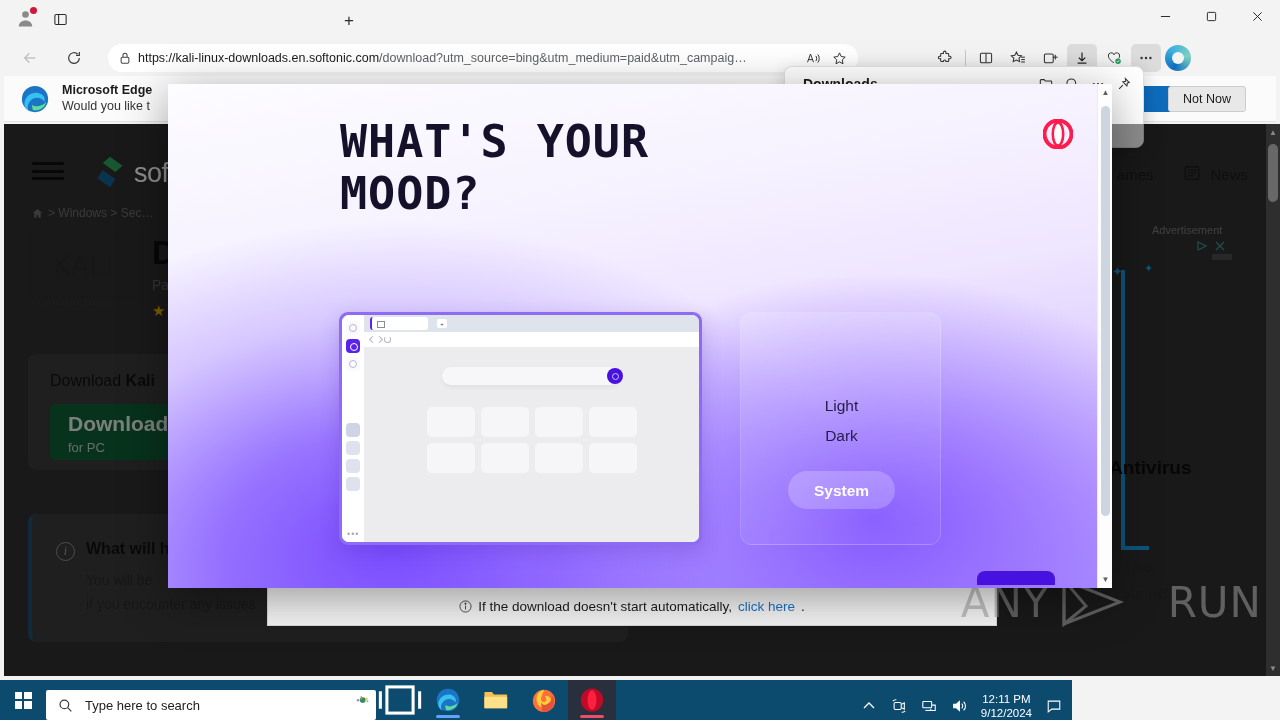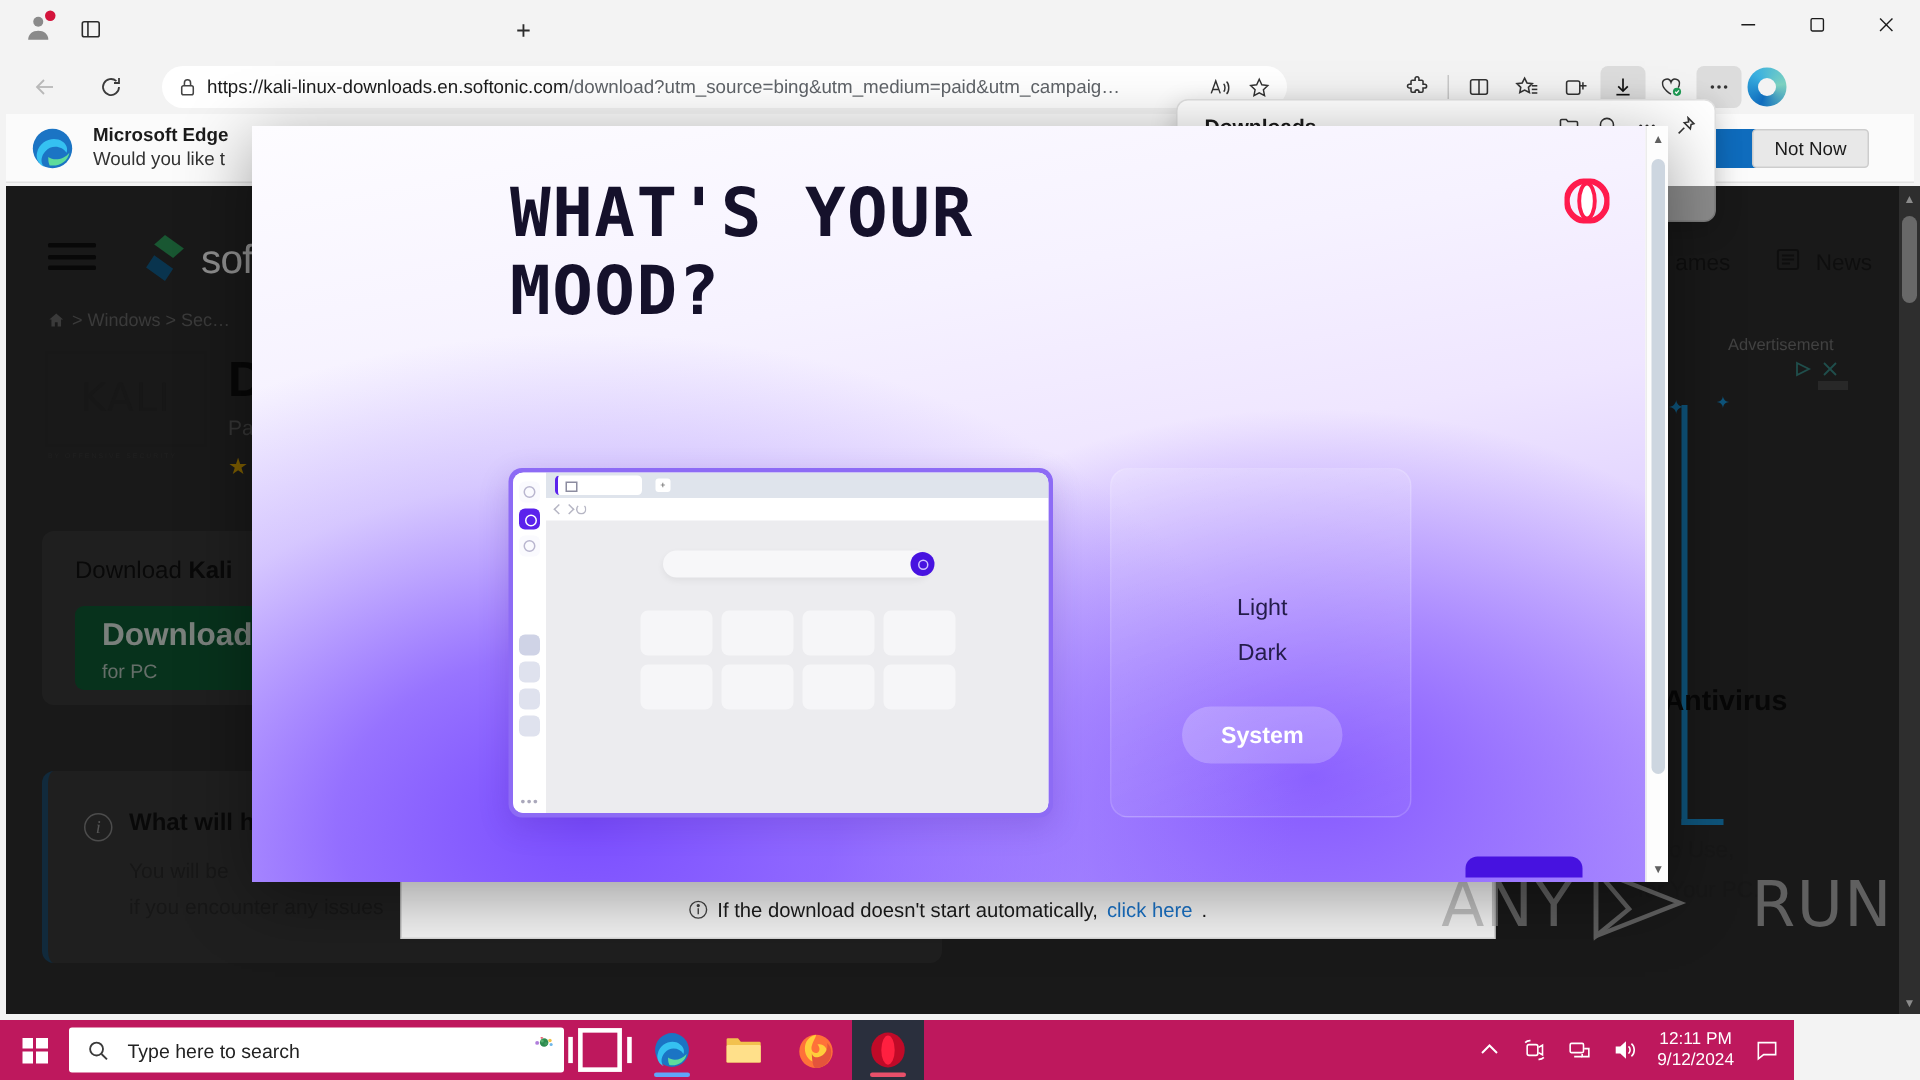--- a/index.html
+++ b/index.html
@@ -234,22 +234,22 @@
                 border-radius:8px 8px 0 0; transform:translateX(-60px); }
 
   
   .modal-sb { position:absolute; right:0; top:0; width:15px; height:504px; background:#fdfdfd; border-left:1px solid #ececec; }
   .modal-sb-up, .modal-sb-dn { position:absolute; left:0; width:15px; height:17px; display:flex;
                                align-items:center; justify-content:center; font-size:8px; color:#606060; }
   .modal-sb-up { top:0; } .modal-sb-dn { bottom:0; }
   .modal-sb-thumb { position:absolute; left:3px; top:22px; width:9px; height:410px; background:#cdd6e0; border-radius:5px; }
 
   
-  .taskbar { position:absolute; left:0; bottom:0; width:1196px; height:40px; background:#be185d; z-index:40;
-             display:flex; align-items:center; }
+  .taskbar { position:absolute; left:0; bottom:0; width:1072px; height:40px; background:#0c4a6e; z-index:40;
+             display:flex; align-items:flex-end; }
   .start-btn { width:46px; height:40px; display:flex; align-items:center; justify-content:center; }
   .win-logo { width:17px; height:17px; display:grid; grid-template-columns:1fr 1fr; grid-template-rows:1fr 1fr; gap:2px; }
   .win-logo i { background:#fff; display:block; }
   .tb-search { width:330px; height:30px; background:#fff; border-radius:2px; display:flex; align-items:center;
                padding-left:12px; position:relative; }
   .tb-search svg { width:15px; height:15px; color:#3a3a3a; }
   .tb-search-ph { font-size:13px; color:#222; margin-left:12px; }
   .tb-search-img { position:absolute; right:6px; top:2px; width:58px; height:26px; }
   .tb-item { width:48px; height:40px; display:flex; align-items:center; justify-content:center; position:relative; }
   .tb-item.active { background:#2a2f3d; }

